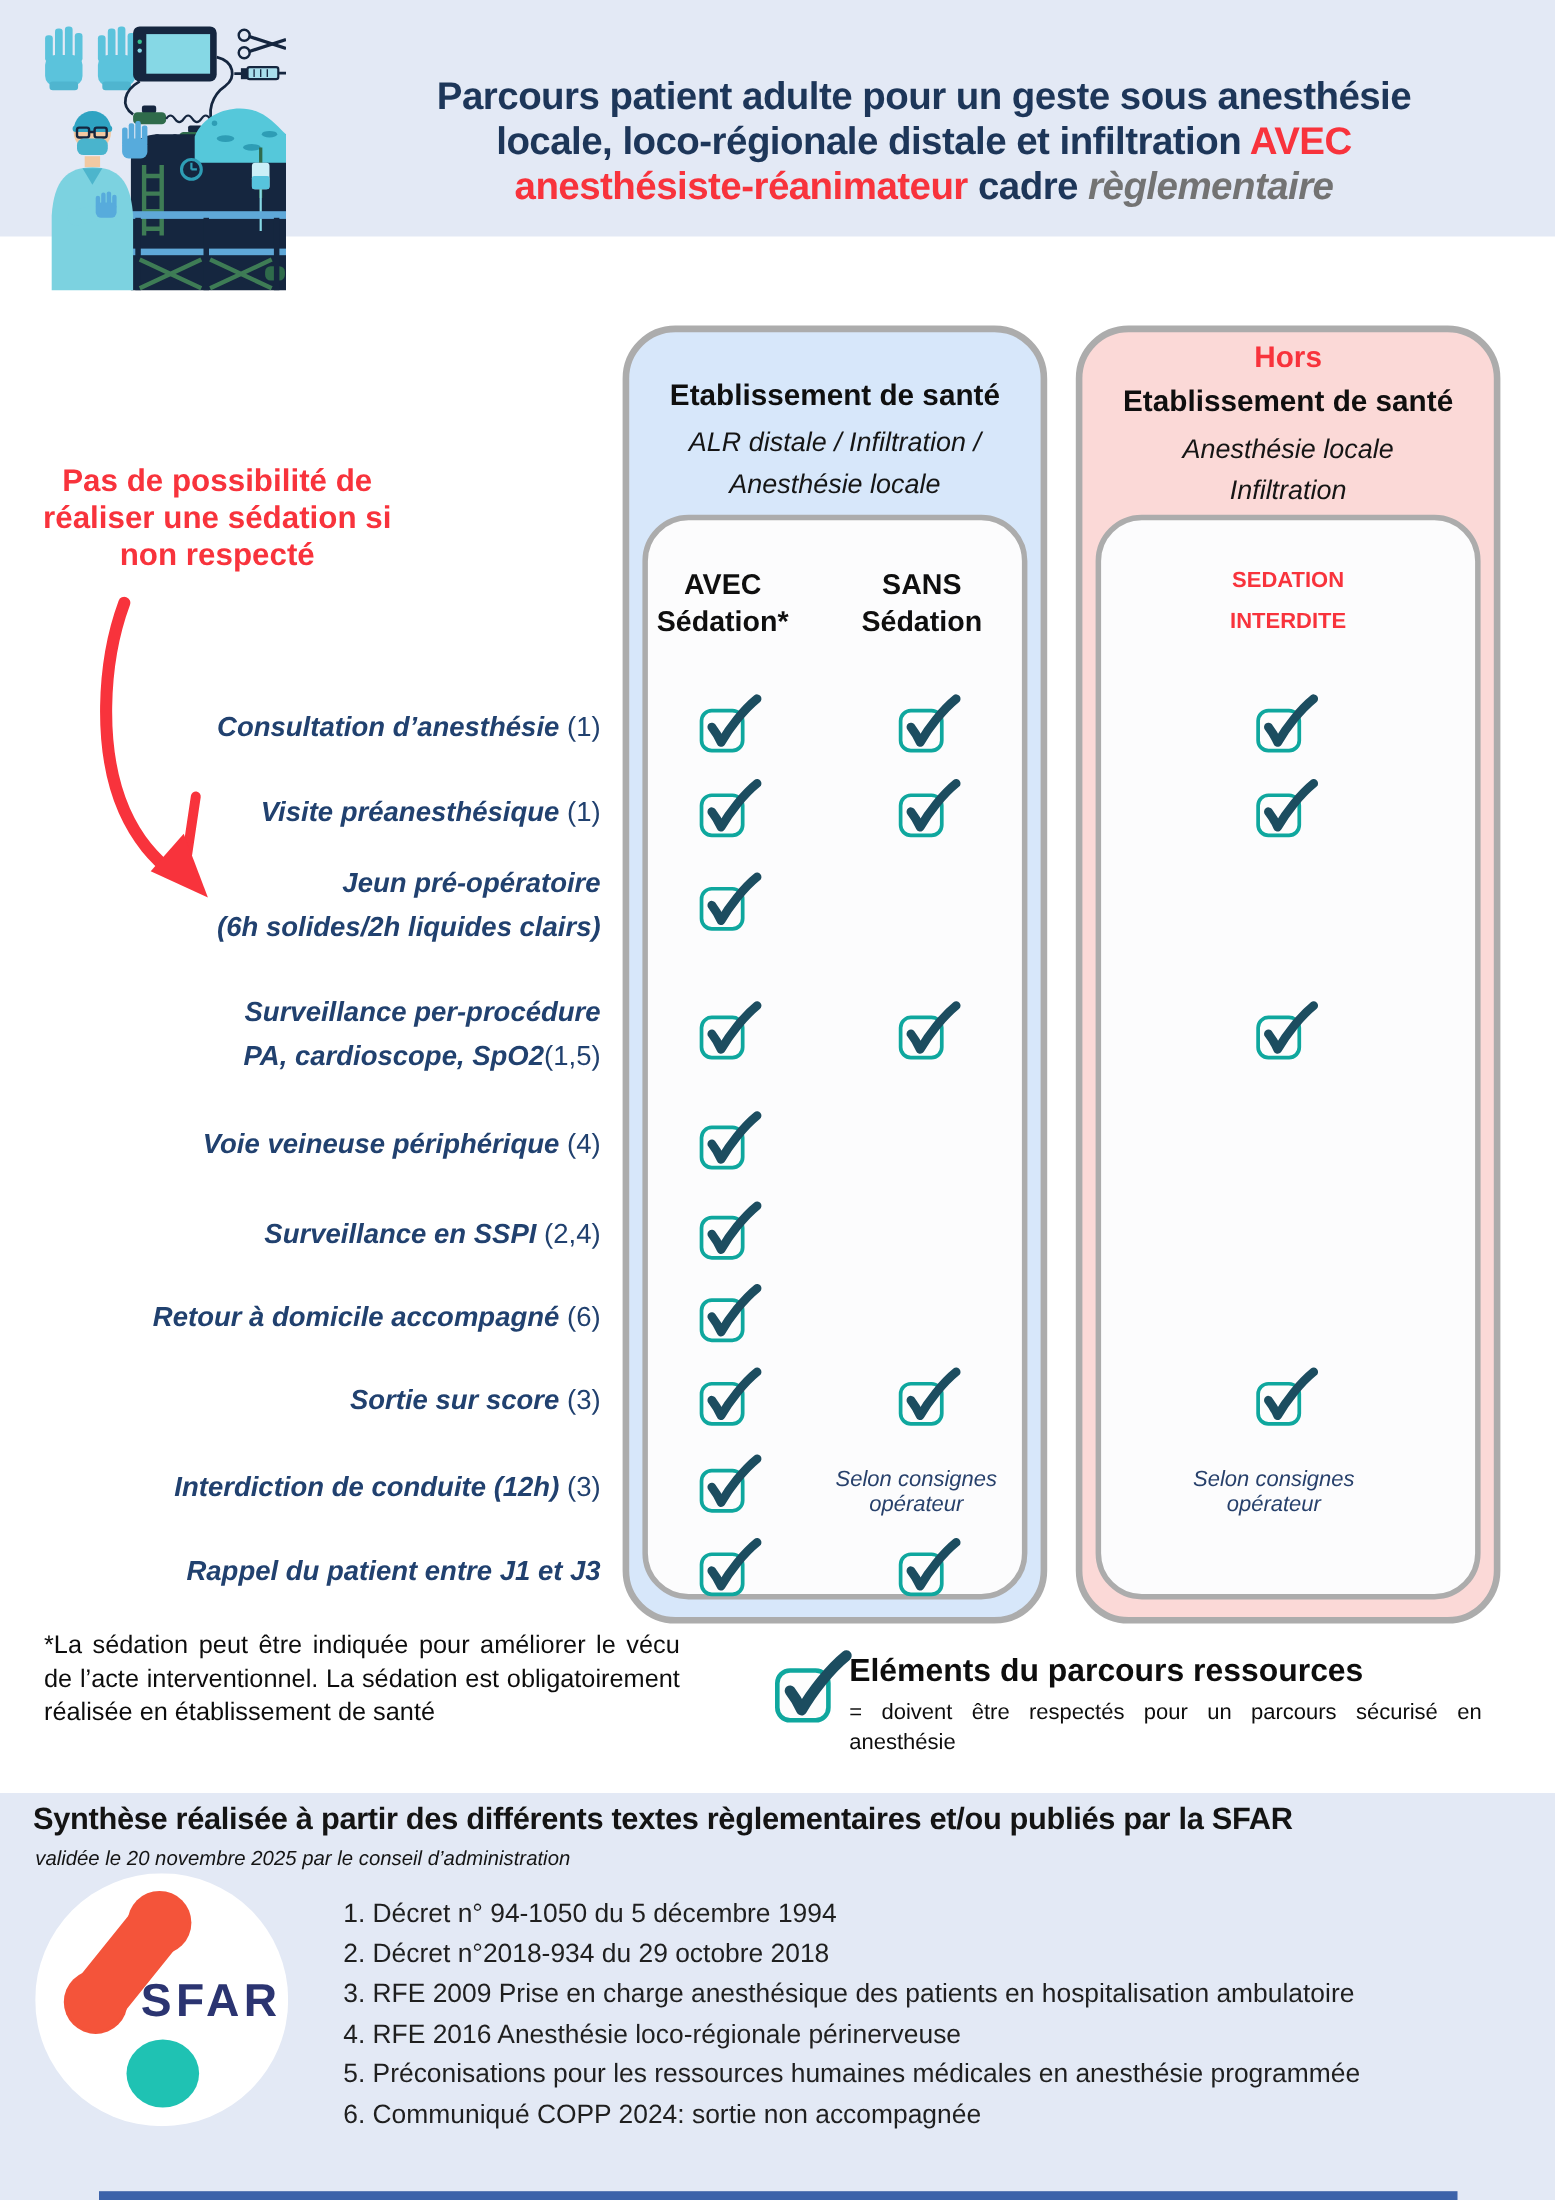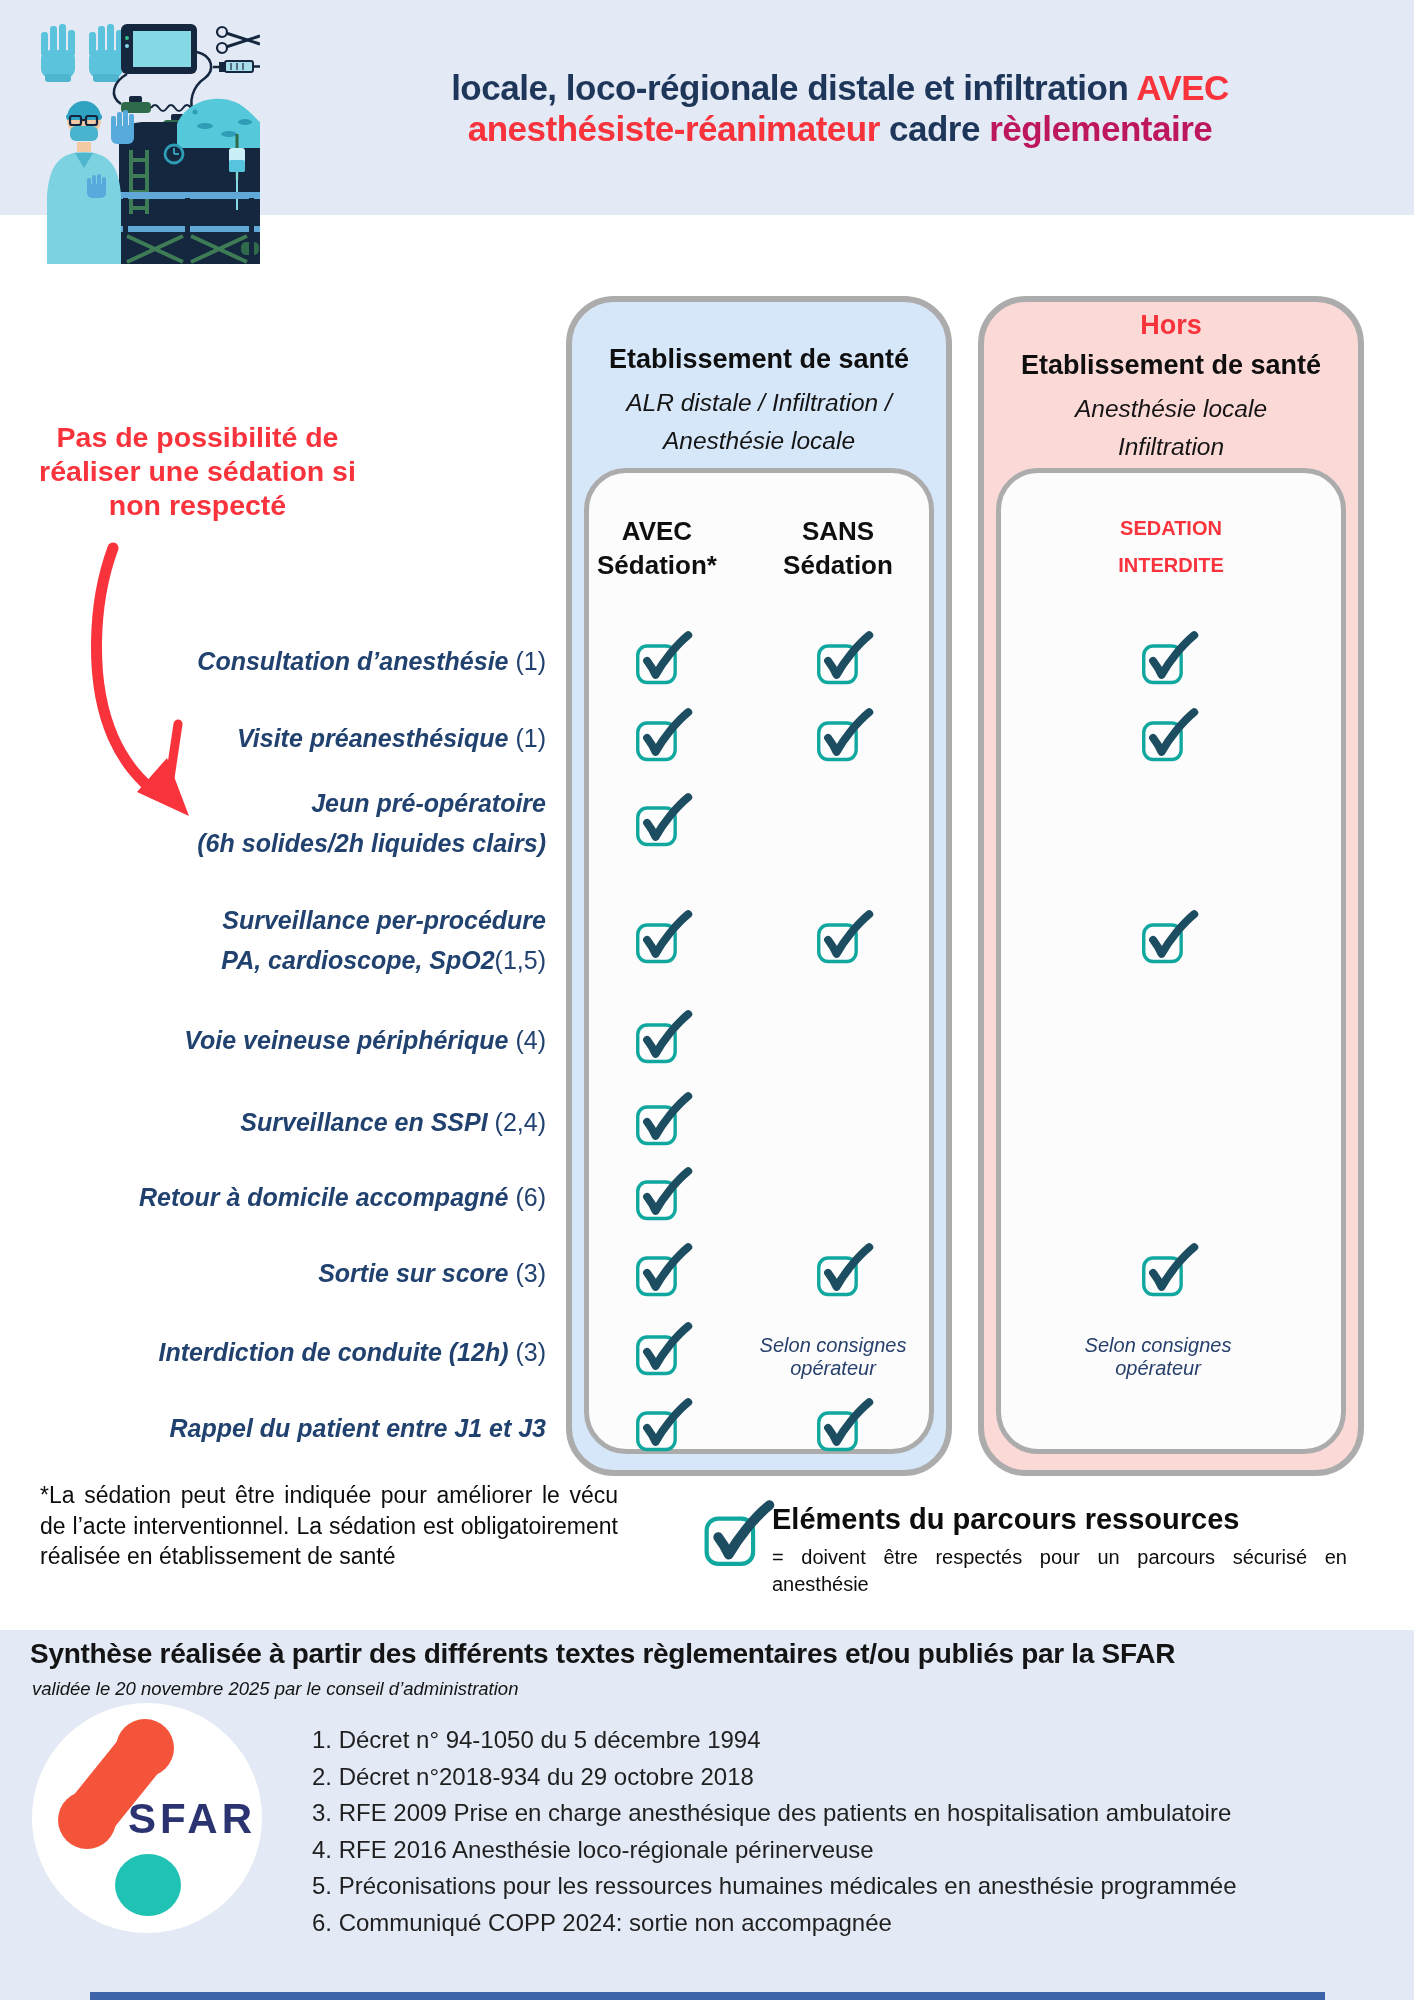--- a/index.html
+++ b/index.html
@@ -6,21 +6,21 @@
   .page{position:relative;width:1414px;height:2000px;overflow:hidden;background:#ffffff;
         font-family:"Liberation Sans","DejaVu Sans",sans-serif;}
   .abs{position:absolute;}
 
   
   .header-band{left:0;top:0;width:1414px;height:215px;background:#E3E9F5;}
   .title{left:280px;top:67px;width:1120px;text-align:center;font-weight:bold;
          font-size:35px;line-height:41px;letter-spacing:-0.5px;}
   .t-n{color:#1D3659;}
   .t-r{color:#F8333C;}
-  .t-ni{color:#be185d;}
+  .t-ni{color:#737373;font-style:italic;}
 
   
   .warning-note{left:35px;top:420px;width:325px;text-align:center;color:#F8333C;
                 font-weight:bold;font-size:28.5px;line-height:34px;}
 
   
   .panel{border:6px solid #ACACAC;border-radius:48px;box-sizing:border-box;}
   .panel-blue{left:566px;top:296px;width:386px;height:1180px;background:#D7E7FA;}
   .panel-pink{left:978px;top:296px;width:386px;height:1180px;background:#FBD9D7;}
   .inner-panel{border:5px solid #ACACAC;border-radius:42px;box-sizing:border-box;background:#FCFCFD;}
@@ -58,20 +58,21 @@
   .footer-strip{left:90px;top:1992px;width:1235px;height:8px;background:#3D63A9;}
 </style>
 </head>
 <body>
 
 <div class="page">
 
   <div class="abs header-band"></div>
 
   <div class="abs title" id="title">
+      <div><span class="t-n">Parcours patient adulte pour un geste sous anesthésie</span></div>
       <div><span class="t-n">locale, loco-régionale distale et infiltration </span><span class="t-r">AVEC</span></div>
       <div><span class="t-r">anesthésiste-réanimateur</span><span class="t-n"> cadre </span><span class="t-ni">règlementaire</span></div>
     </div>
 
   <svg class="abs" style="left:25px;top:14px" width="235" height="250" viewBox="0 0 235 250">
 
     <g fill="#5BC3DC">
       <g transform="translate(14,8)">
         <rect x="2" y="10" width="7" height="24" rx="3"></rect>
           <rect x="11" y="4" width="7" height="30" rx="3"></rect>

